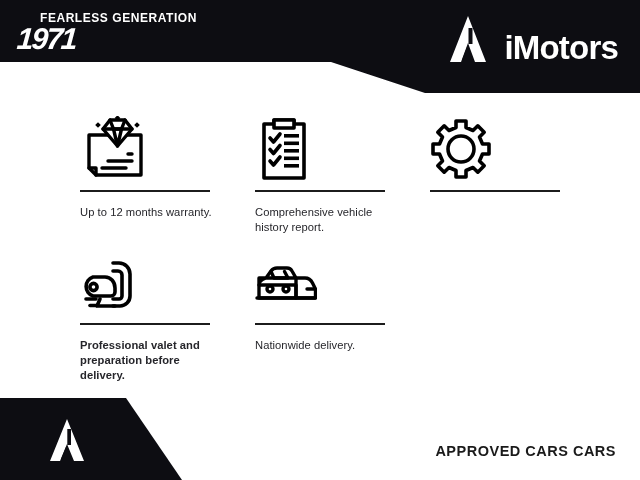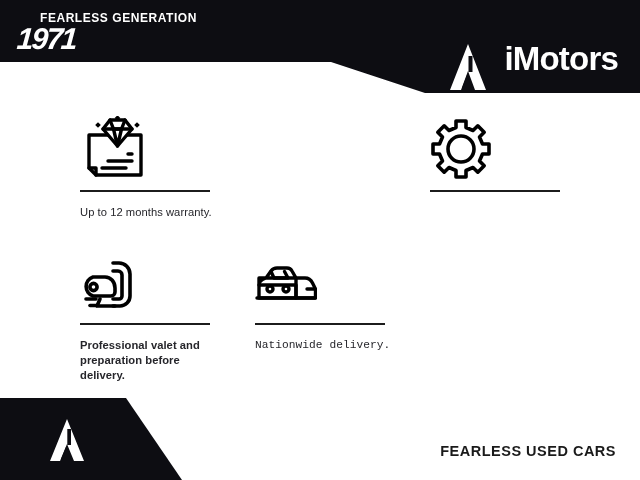--- a/index.html
+++ b/index.html
@@ -49,23 +49,22 @@
     line-height: 1;
     white-space: nowrap;
     transform: skewX(-4deg);
   }
 
   
   .brand {
     position: absolute;
     right: 22px; top: 14px;
     display: flex;
-    align-items: flex-start;
+    align-items: flex-end;
     gap: 10px;
-    margin-top: 28px;
   }
   .brand-mark { width: 52px; height: 50px; display: block; }
   .brand-name {
     color: #ffffff;
     font-size: 33px;
     font-weight: bold;
     letter-spacing: -0.8px;
     line-height: 1;
     white-space: nowrap;
   }
@@ -94,21 +93,21 @@
     line-height: 1.32;
     letter-spacing: 0.05px;
   }
 
   
   .f0 { left: 80px;  top: 112px; }
   .f1 { left: 255px; top: 112px; }
   .f2 { left: 430px; top: 112px; }
   
   .f3 { left: 80px;  top: 255px; font-weight: bold; }
-  .f4 { left: 255px; top: 255px; font-family: Liberation Mono, monospace; }
+  .f4 { left: 255px; top: 255px; }
 
   .f0 .rule, .f1 .rule, .f2 .rule { margin-top: 4px; }
   .f3 .rule, .f4 .rule { margin-top: 6px; }
   .f3 .icon-wrap, .f4 .icon-wrap { height: 62px; }
 
   
   .footer-block {
     position: absolute;
     left: 0; top: 398px;
     width: 182px;
@@ -171,20 +170,42 @@
             <rect x="16" y="7" width="4" height="4" transform="rotate(45 18 9)"></rect>
             <rect x="35.5" y="0" width="4" height="4" transform="rotate(45 37.5 2)"></rect>
             <rect x="55" y="7" width="4" height="4" transform="rotate(45 57 9)"></rect>
           </g>
         </svg>
       </div>
       <div class="rule"></div>
       <div class="feat-text">Up to 12 months warranty.</div>
     </div>
 
+    <div class="feature f1">
+      <div class="icon-wrap">
+        <svg width="58" height="66" viewBox="0 0 58 66">
+          <g fill="none" stroke="#000" stroke-width="3.6" stroke-linejoin="round" stroke-linecap="round">
+            <path d="M9 8 H19 V4 H39 V8 H49 V62 H9 Z"></path>
+            <path d="M19 4 H39 V12 H19 Z" fill="#fff"></path>
+            <path d="M15 22 l3.5 4 L25 18"></path>
+            <path d="M15 33.5 l3.5 4 L25 29.5"></path>
+            <path d="M15 45 l3.5 4 L25 41"></path>
+          </g>
+          <g fill="#000">
+            <rect x="29" y="18" width="15" height="3.6"></rect>
+            <rect x="29" y="25.5" width="15" height="3.6"></rect>
+            <rect x="29" y="33" width="15" height="3.6"></rect>
+            <rect x="29" y="40.5" width="15" height="3.6"></rect>
+            <rect x="29" y="48" width="15" height="3.6"></rect>
+          </g>
+        </svg>
+      </div>
+      <div class="rule"></div>
+      <div class="feat-text">Comprehensive vehicle history report.</div>
+    </div>
 
     <div class="feature f2">
       <div class="icon-wrap">
         <svg width="62" height="62" viewBox="0 0 62 62">
           <g fill="none" stroke="#000" stroke-width="3.6" stroke-linejoin="round">
             <path d="M26 3 H36 V9.5 L43 12.5 L47.8 7.8 L54.2 14.2 L49.5 19 L52.5 26 H59 V36 H52.5 L49.5 43 L54.2 47.8 L47.8 54.2 L43 49.5 L36 52.5 V59 H26 V52.5 L19 49.5 L14.2 54.2 L7.8 47.8 L12.5 43 L9.5 36 H3 V26 H9.5 L12.5 19 L7.8 14.2 L14.2 7.8 L19 12.5 L26 9.5 Z"></path>
             <circle cx="31" cy="31" r="13"></circle>
           </g>
         </svg>
       </div>
@@ -229,15 +250,15 @@
     </div>
 
   </div>
 
   <div class="footer-block"></div>
   <svg class="footer-mark" viewBox="0 0 48 46">
     <path d="M24 2 L41 44 L31 44 L24 27 L17 44 L7 44 Z" fill="#ffffff"></path>
     <path d="M24.3 12 L28 12 L28 28 L24.3 28 Z" fill="#0d0d12"></path>
     <path d="M18 42 L23 30 L28 42 Z" fill="#0d0d12"></path>
   </svg>
-  <div class="footer-tagline">FEARLESS USED CARS</div>
+  <div class="footer-tagline">APPROVED CARS CARS</div>
 
 </div>
 
 </body></html>

